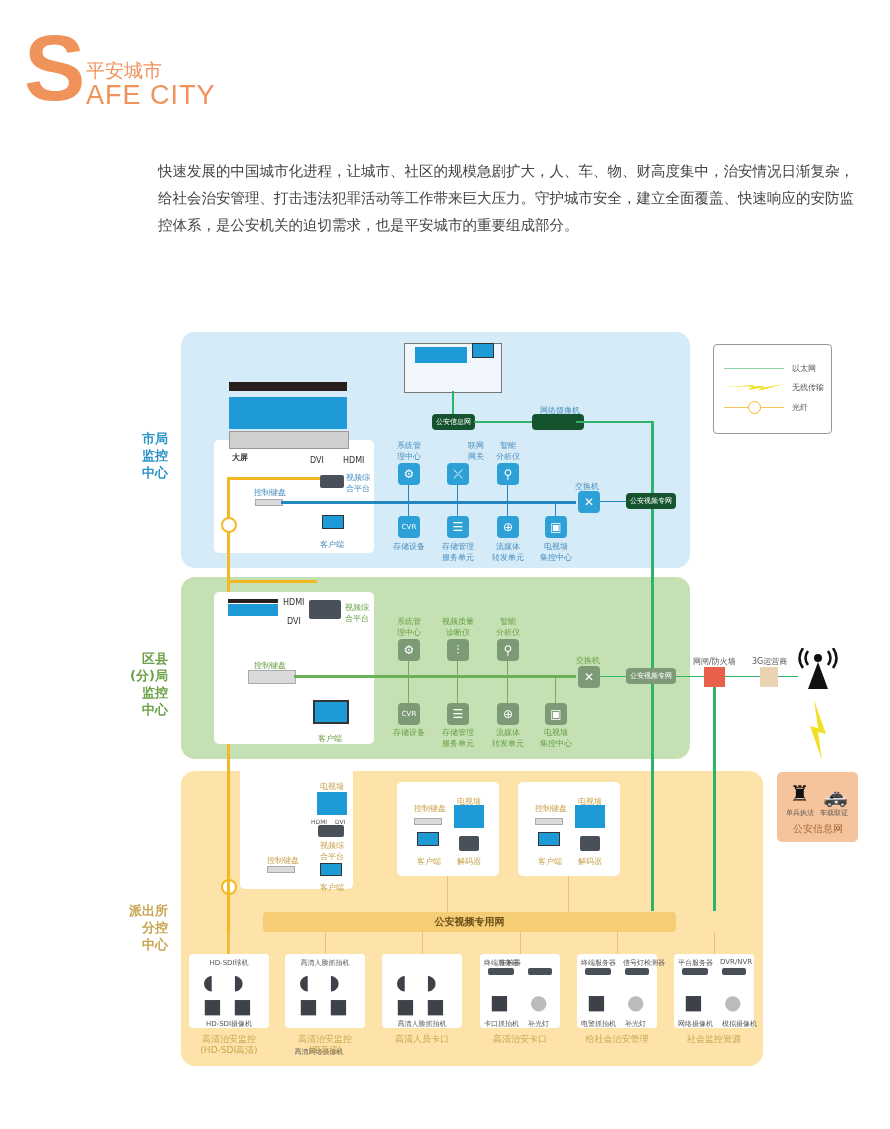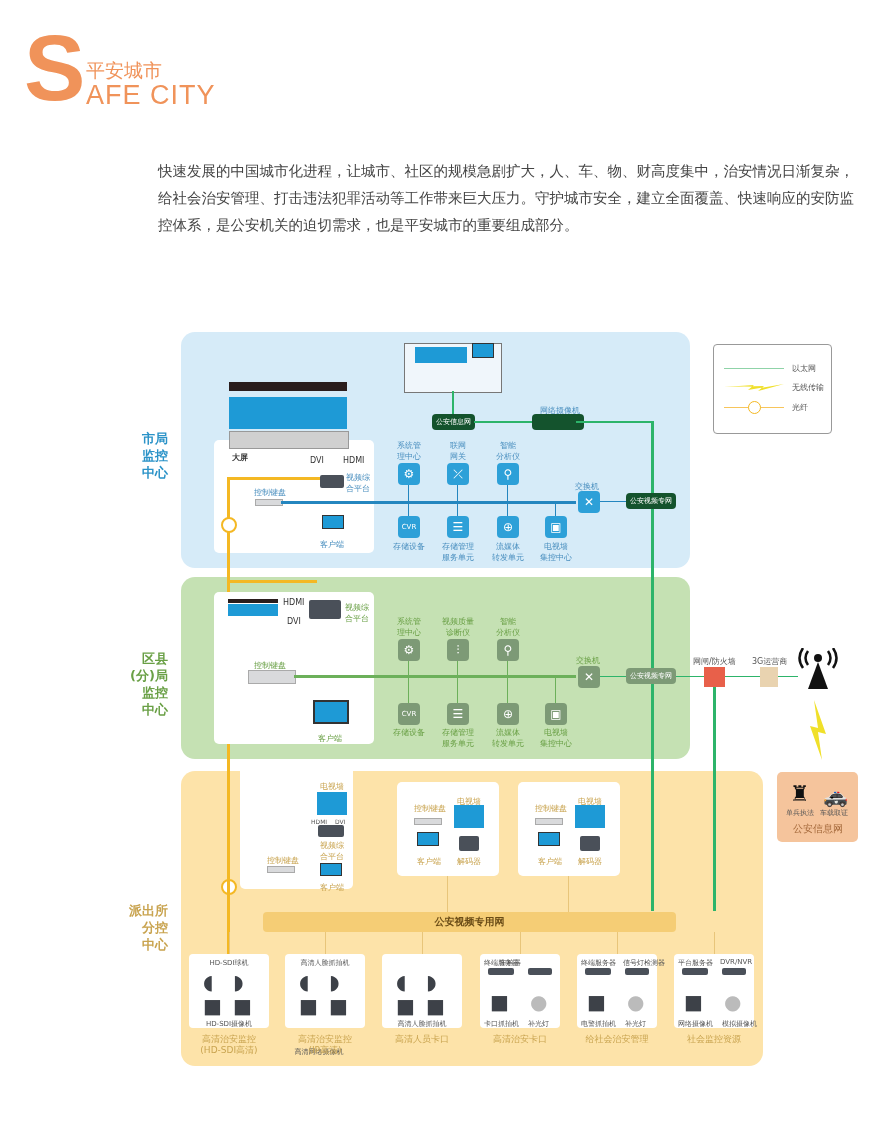--- a/index.html
+++ b/index.html
@@ -107,21 +107,21 @@
 <div class="smalltxt" style="left:575px;top:481px;">交换机</div>
 <div class="line" style="left:600px;top:501px;width:26px;height:1px;background:#2486bf;"></div>
 <div class="pill" style="left:626px;top:493px;">公安视频专网</div>
 
 <div id="city-top">
     <div class="icon-box" style="left: 398px; top: 463px;">⚙</div>
     <div class="smalltxt" style="left: 386px; width: 46px; top: 440px; white-space: pre;">系统管
 理中心</div>
     <div class="line" style="left: 408px; width: 1px; background: rgb(36, 134, 191); top: 485px; height: 16px;"></div>
     <div class="icon-box" style="left: 447px; top: 463px;">⤫</div>
-    <div class="smalltxt" style="left: 435px; width: 46px; top: 440px; white-space: pre;">联网
+    <div class="smalltxt" style="left: 453px; width: 46px; top: 440px; white-space: pre;">联网
 网关</div>
     <div class="line" style="left: 457px; width: 1px; background: rgb(36, 134, 191); top: 485px; height: 16px;"></div>
     <div class="icon-box" style="left: 497px; top: 463px;">⚲</div>
     <div class="smalltxt" style="left: 485px; width: 46px; top: 440px; white-space: pre;">智能
 分析仪</div>
     <div class="line" style="left: 507px; width: 1px; background: rgb(36, 134, 191); top: 485px; height: 16px;"></div>
   </div>
 <div id="city-bottom">
     <div class="icon-box" style="left: 398px; top: 516px; font-size: 7px;">CVR</div>
     <div class="smalltxt" style="left: 386px; width: 46px; top: 541px; white-space: pre;">存储设备</div>

